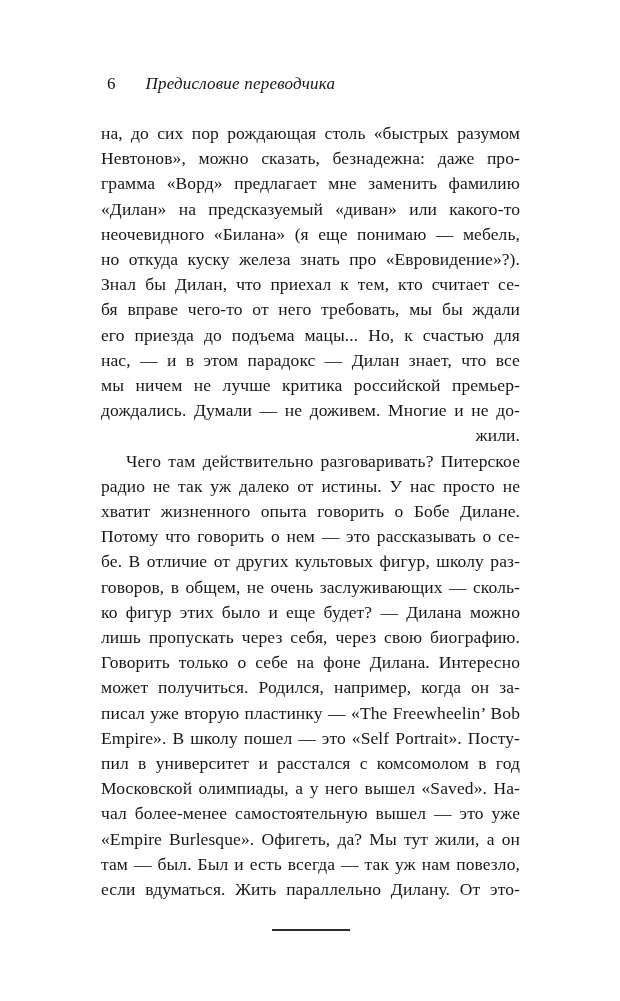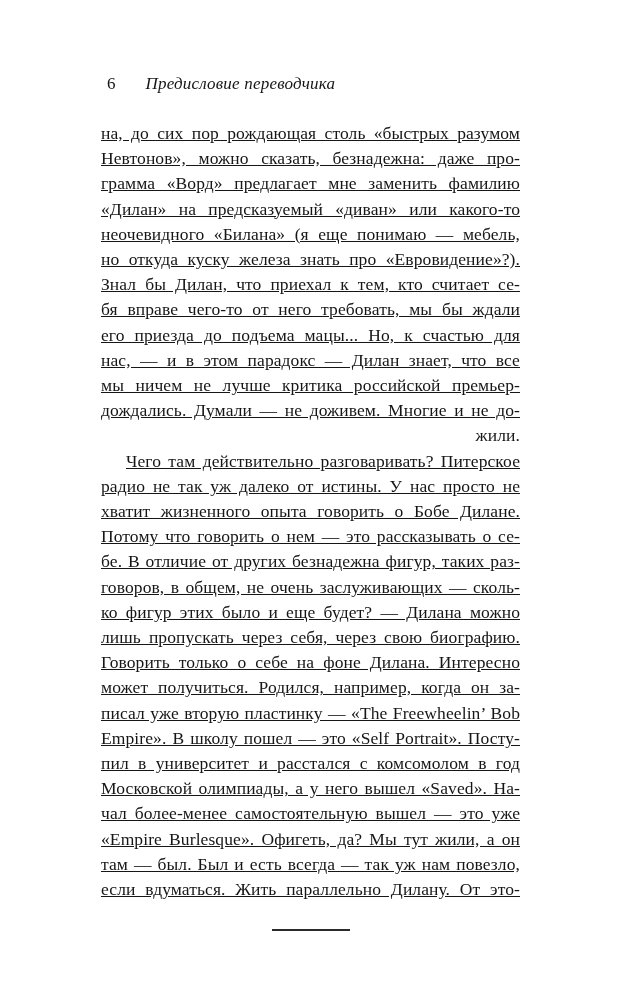--- a/index.html
+++ b/index.html
@@ -40,21 +40,20 @@
   }
   .paragraph {
     margin: 0;
   }
   .line {
     text-align: right;
   }
   .line.just {
     text-align: justify;
     text-align-last: justify;
-    text-decoration: underline;
   }
   .line.indent {
     text-indent: 25px;
   }
   .divider {
     width: 78px;
     height: 2px;
     background: #2b2b2b;
     margin: 27px auto 0 auto;
   }
@@ -82,21 +81,21 @@
         <div class="line just">нас, — и в этом парадокс — Дилан знает, что все</div>
         <div class="line just">мы ничем не лучше критика российской премьер-</div>
         <div class="line just">дождались. Думали — не доживем. Многие и не до-</div>
         <div class="line">жили.</div>
       </div>
       <div class="paragraph">
         <div class="line just indent">Чего там действительно разговаривать? Питерское</div>
         <div class="line just">радио не так уж далеко от истины. У нас просто не</div>
         <div class="line just">хватит жизненного опыта говорить о Бобе Дилане.</div>
         <div class="line just">Потому что говорить о нем — это рассказывать о се-</div>
-        <div class="line just">бе. В отличие от других безнадежна фигур, таких раз-</div>
+        <div class="line just">бе. В отличие от других культовых фигур, школу раз-</div>
         <div class="line just">говоров, в общем, не очень заслуживающих — сколь-</div>
         <div class="line just">ко фигур этих было и еще будет? — Дилана можно</div>
         <div class="line just">лишь пропускать через себя, через свою биографию.</div>
         <div class="line just">Говорить только о себе на фоне Дилана. Интересно</div>
         <div class="line just">может получиться. Родился, например, когда он за-</div>
         <div class="line just">писал уже вторую пластинку — «The Freewheelin’ Bob</div>
         <div class="line just">Empire». В школу пошел — это «Self Portrait». Посту-</div>
         <div class="line just">пил в университет и расстался с комсомолом в год</div>
         <div class="line just">Московской олимпиады, а у него вышел «Saved». На-</div>
         <div class="line just">чал более-менее самостоятельную вышел — это уже</div>

